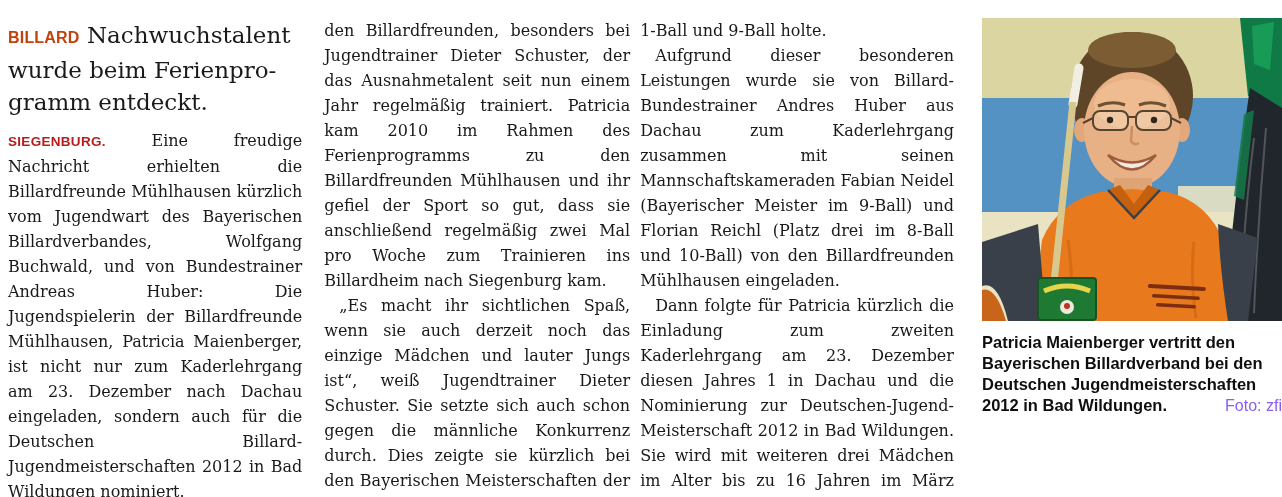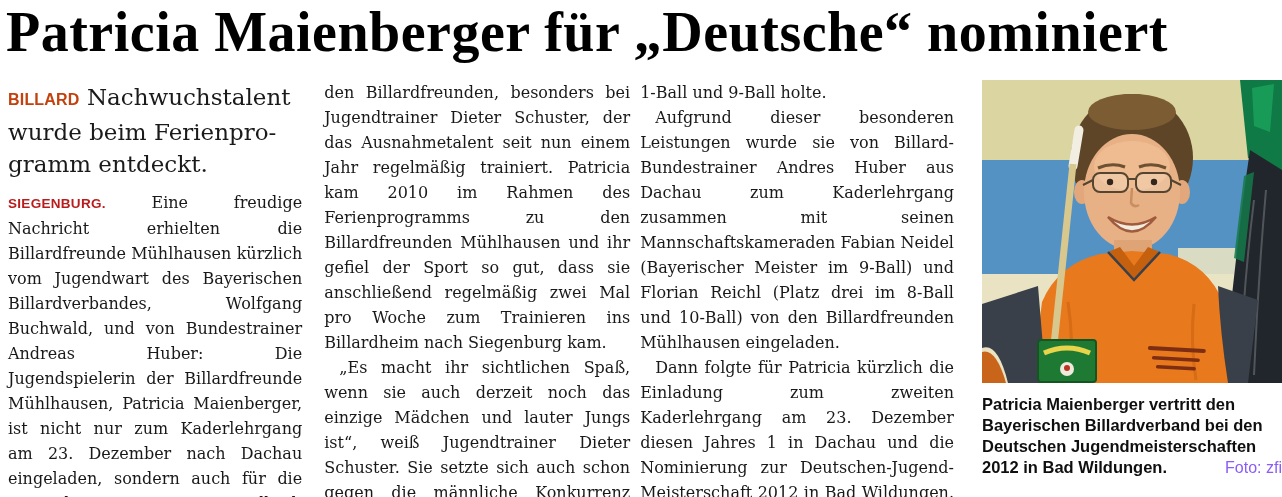--- a/index.html
+++ b/index.html
@@ -48,21 +48,20 @@
     text-align:left;
   }
   .credit { float:right; font-weight:normal; font-size:16px; color:#8b5cf6; }
   svg.photo { display:block; }
 </style>
 </head>
 <body>
 
 <div class="page">
 
-  <h1 class="headline">Patricia Maienberger für „Deutsche“ nominiert</h1>
 
   <div class="content">
 
     <div class="col c1">
       <p class="lead"><b class="kicker">BILLARD</b> <span>Nachwuchstalent wurde beim Ferienpro­gramm entdeckt.</span></p>
       <p class="body"><b class="dateline">SIEGENBURG.</b> <span>Eine freudige Nachricht erhielten die Billardfreunde Mühlhausen kürzlich vom Jugendwart des Bayerischen Billardverbandes, Wolfgang Buchwald, und von Bundestrainer Andreas Huber: Die Jugendspielerin der Billardfreunde Mühlhausen, Patricia Maienberger, ist nicht nur zum Kaderlehrgang am 23. Dezember nach Dachau eingeladen, sondern auch für die Deutschen Billard-Jugendmeisterschaften 2012 in Bad Wildungen nominiert.</span></p>
       <p class="body indent cont">Große Freude herrschte danach bei</p>
     </div>
 
     <div class="col c2">

